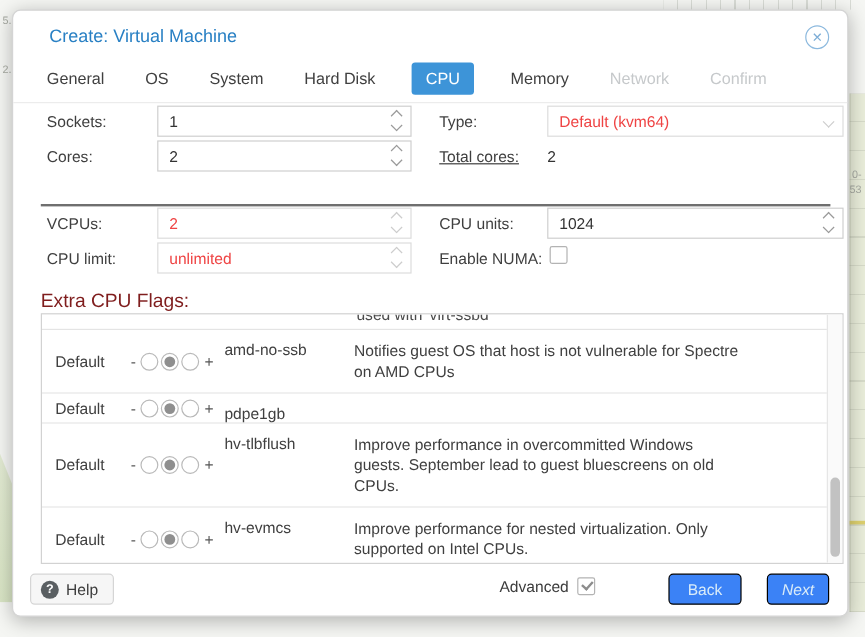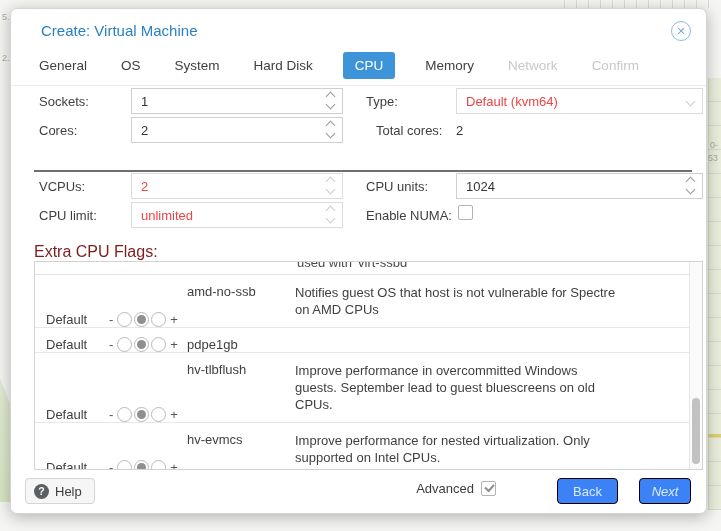--- a/index.html
+++ b/index.html
@@ -55,21 +55,21 @@
     border-left:2px solid #8d8d8d; border-bottom:2px solid #8d8d8d; transform:rotate(-48deg); }
 
   
   .flags-label { position:absolute; left:23px; top:234px; font-size:16px; color:#7f1d1d; }
   .flags-table { position:absolute; left:23px; top:252px; width:669px; height:209px;
     border:1px solid #d2d2d2; background:#fff; overflow:hidden; }
   .clip-row { height:13px; overflow:hidden; border-bottom:1px solid #e4e4e4; position:relative; }
   .clip-row .clip-text { position:absolute; left:262px; top:-7px; font-size:13px; color:#4a4a4a; }
   .frow { display:flex; align-items:flex-start; border-bottom:1px solid #e7e7e7; position:relative; }
   .frow:last-child { border-bottom:none; }
-  .vs-wrap { display:flex; align-items:flex-end; width:152px; flex:none; padding:0 0 0 11px;
+  .vs-wrap { display:flex; align-items:center; width:152px; flex:none; padding:0 0 0 11px;
     align-self:stretch; position:relative; }
   .cell-value { width:60px; font-size:13px; color:#3f3f3f; }
   .slider { display:flex; align-items:center; gap:0; }
   .sl-sign { font-size:13px; color:#555; padding:0 3px; cursor:pointer; }
   .sl-dot { width:15px; height:15px; border:1.6px solid #b9b9b9; border-radius:50%; background:#fff;
     margin:0 1px; position:relative; cursor:pointer; flex:none; }
   .sl-dot.sel::after { content:""; position:absolute; inset:2px; border-radius:50%; background:#8f8f8f; }
   .flag-name { width:108px; flex:none; font-size:13px; color:#3f3f3f; padding-top:9px; }
   .flag-desc { width:330px; flex:none; font-size:13px; color:#3f3f3f; line-height:17px;
     padding:9px 6px 9px 0; min-height:35px; }
@@ -142,21 +142,21 @@
   </div>
 
   <span class="f-label" style="left:28px; top:114px;">Cores:</span>
   <div class="spin" style="left:120px; top:108px; width:212px;">
     <span>2</span>
     <span class="spin-btns">
         <span class="chev up"></span>
         <span class="chev down"></span>
       </span>
   </div>
-  <span class="f-label" style="left:365px; top:114px;">Total cores:</span>
+  <span class="f-label" style="left:355px; top:114px;text-decoration:underline;">Total cores:</span>
   <span class="plain-val" style="left:445px; top:114px;">2</span>
 
   <div class="hr-divider"></div>
 
   <span class="f-label" style="left:28px; top:170px;">VCPUs:</span>
   <div class="spin disabled" style="left:120px; top:164px; width:212px;">
     <span>2</span>
     <span class="spin-btns">
         <span class="chev up"></span>
         <span class="chev down"></span>

